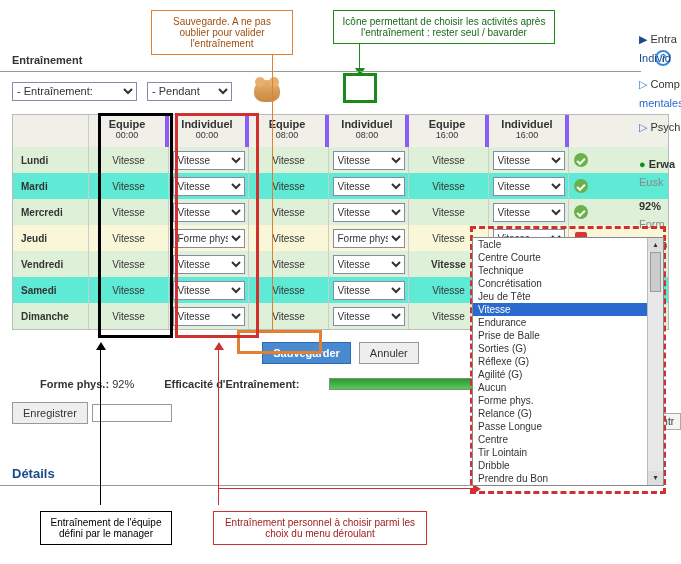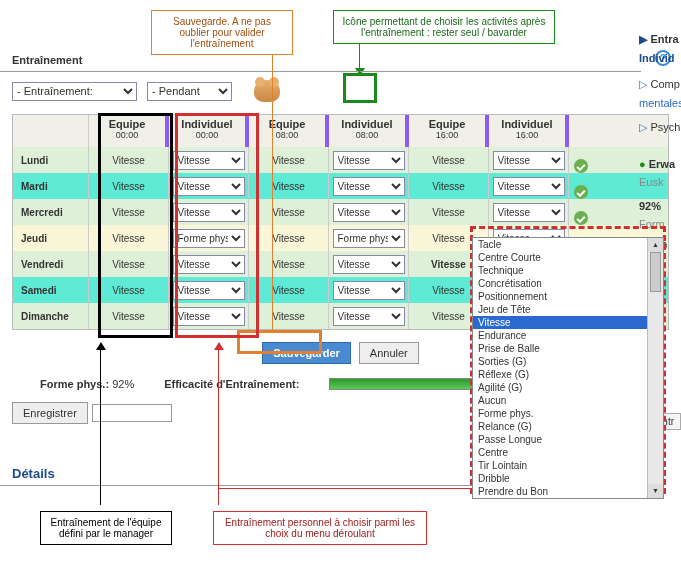--- a/index.html
+++ b/index.html
@@ -11,21 +11,21 @@
 .sel-m{width:125px}.sel-s{width:85px}
 .ppl{width:26px;height:22px;margin-left:12px;background:linear-gradient(#e8b070,#c88840);border-radius:50% 50% 40% 40%;position:relative}
 .ppl:before,.ppl:after{content:"";position:absolute;width:10px;height:10px;background:#e8b070;border-radius:50%;top:-3px}
 .ppl:before{left:1px}.ppl:after{right:1px}
 .tbl{margin:4px 12px;border:1px solid #bbb}
 .thead{display:flex;background:#f0f0e8}
 .rhead{width:76px;border-right:1px solid #ccc;height:32px}
 .ch{width:80px;text-align:center;padding:3px 0;border-right:4px solid #8b5cf6;height:32px;font-weight:bold;font-size:10px}
 .ch span{display:block;font-weight:normal;font-size:9px}
 .chk{width:24px}
-.row{display:flex;height:26px;align-items:flex-end}
+.row{display:flex;height:26px;align-items:center}
 .row.od{background:#dff0d8}.row.ev{background:#5eead4}.row.hl{background:#f9f7d8}
 .dc{width:76px;font-weight:bold;padding-left:8px;border-right:1px solid #ccc;height:100%;display:flex;align-items:center;font-size:10px}
 .cc{width:80px;text-align:center;border-right:1px solid #ccc;height:100%;display:flex;align-items:center;justify-content:center;font-size:10px}
 .cc select{width:72px;font-size:10px}
 .cc.b{font-weight:bold}
 .ic{width:24px;display:flex;align-items:center;justify-content:center}
 .ok{width:14px;height:14px;background:#6ab04c;border-radius:50%;position:relative}
 .ok:after{content:"";position:absolute;left:3px;top:5px;width:6px;height:3px;border-left:2px solid #fff;border-bottom:2px solid #fff;transform:rotate(-45deg)}
 .rd{width:12px;height:12px;background:#d33;border-radius:2px}
 .btns{display:flex;gap:8px;justify-content:center;padding:8px 0}
@@ -50,21 +50,21 @@
 .c-red{border-color:#d03030;color:#a02020}
 .line{position:absolute;background:currentColor;z-index:5}
 .box{position:absolute;border:3px solid;z-index:4}
 .box.green{border-color:#1a8a1a}
 .box.orange{border-color:#e08030}
 .box.black{border-color:#000}
 .box.red{border-color:#d03030}
 .box.d{border-style:dashed}
 .side{position:absolute;right:0;top:30px;width:42px;overflow:hidden;font-size:10px}
 .side div{padding:3px 0;color:#2a6ad0}
-.side .h{font-weight:bold;color:#1a4a8a}
+.side .h{font-weight:normal;color:#1a4a8a}
 </style>
 </head>
 <body>
 
 <div class="callout c-orange" style="left:151px;top:10px;width:142px">Sauvegarde. A ne pas oublier pour valider l'entraînement</div>
 <div class="callout c-green" style="left:333px;top:10px;width:222px">Icône permettant de choisir les activités après l'entraînement : rester seul / bavarder</div>
 <div class="callout c-black" style="left:40px;top:511px;width:132px">Entraînement de l'équipe défini par le manager</div>
 <div class="callout c-red" style="left:213px;top:511px;width:214px">Entraînement personnel à choisir parmi les choix du menu déroulant</div>
 
 <div class="line" style="left:272px;top:42px;width:1px;height:290px;background:#e08030"></div>
@@ -243,21 +243,20 @@
 <div class="prog">Programme d'entr</div>
 
 <div class="hdr" style="margin-top:30px">Détails</div>
 
 <div class="dd">
   <div id="dditems" style="margin-right:16px">
       <div class="it">Tacle</div>
       <div class="it">Centre Courte</div>
       <div class="it">Technique</div>
       <div class="it">Concrétisation</div>
-      <div class="it">Positionnement</div>
       <div class="it">Jeu de Tête</div>
       <div class="it sel">Vitesse</div>
       <div class="it">Endurance</div>
       <div class="it">Prise de Balle</div>
       <div class="it">Sorties (G)</div>
       <div class="it">Réflexe (G)</div>
       <div class="it">Agilité (G)</div>
       <div class="it">Aucun</div>
       <div class="it">Forme phys.</div>
       <div class="it">Relance (G)</div>

